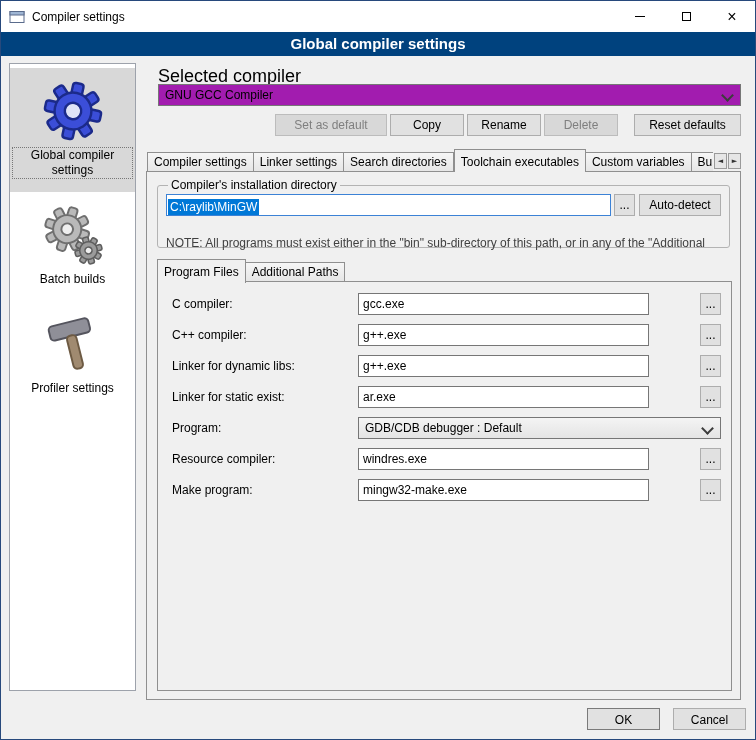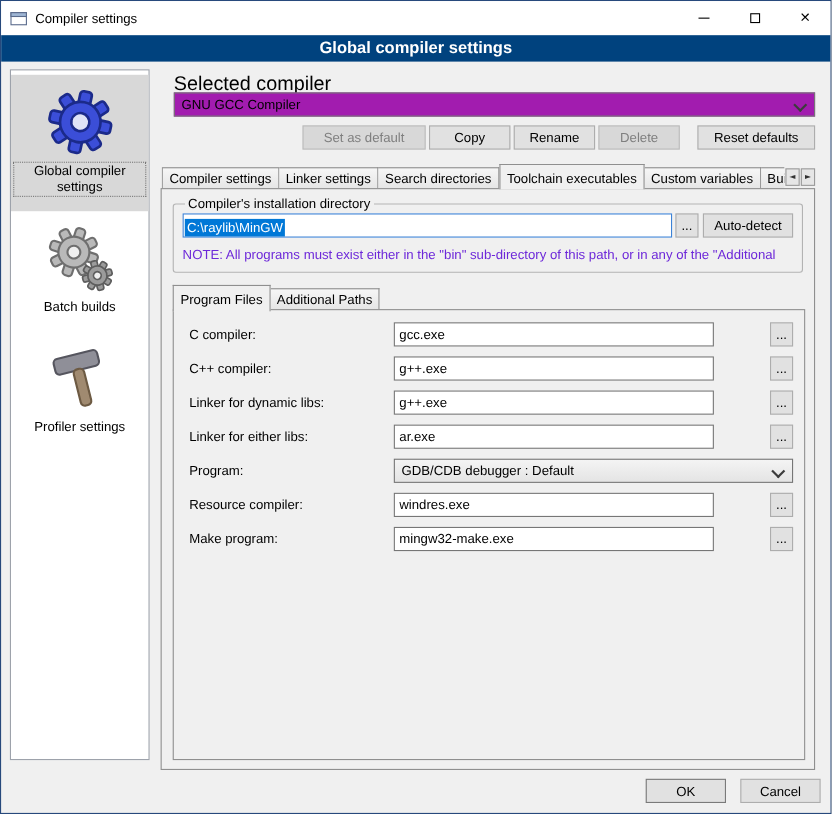--- a/index.html
+++ b/index.html
@@ -54,21 +54,21 @@
   .tab-panel{position:absolute;left:0;right:8px;top:108px;bottom:1px;border:1px solid #8f8f8f;background:#f0f0f0;box-sizing:border-box;z-index:1;}
 
   
   .group{position:absolute;left:10px;right:10px;top:6px;height:70px;border:1px solid #b3b3b3;border-radius:3px;margin:0;padding:0 8px;min-width:0;box-sizing:border-box;background:#f0f0f0;}
   .group legend{font-size:12px;padding:0 3px;margin-left:2px;}
   .path-row{display:flex;margin-top:2px;}
   .path-input{flex:1;height:22px;border:1px solid #3c82d6;background:#fff;display:flex;align-items:flex-end;padding:0 1px;box-sizing:border-box;cursor:text;}
   .sel-text{font-size:12px;background:#0078d7;color:#fff;padding:1px 2px;}
   .btn.small{width:21px;margin-left:3px;padding:0;flex:0 0 21px;}
   .btn.auto{width:82px;margin-left:4px;padding:0;flex:0 0 82px;}
-  .note{font-size:12px;color:#6d28d9;margin-top:8px;white-space:nowrap;overflow:hidden;}
+  .note{font-size:12px;color:#404040;margin-top:20px;white-space:nowrap;overflow:hidden;}
 
   
   .subtabs{position:absolute;left:10px;top:88px;display:flex;align-items:flex-end;height:22px;}
   .inner-panel{position:absolute;left:10px;right:8px;top:109px;bottom:8px;border:1px solid #8f8f8f;background:#f0f0f0;padding:11px 10px 0 14px;box-sizing:border-box;}
   .frow{display:flex;align-items:center;height:22px;margin-bottom:9px;gap:48px;}
   .flabel{flex:0 0 138px;font-size:12px;white-space:nowrap;}
   .ftext{flex:1;height:22px;border:1px solid #767676;font-family:inherit;font-size:12px;padding:0 4px;box-sizing:border-box;background:#fff;min-width:0;}
   .combo.choice{flex:1;background:linear-gradient(#f4f4f4,#e4e4e4);}
 
   
@@ -218,21 +218,21 @@
           <button class="btn small">...</button>
         </div>
 
         <div class="frow">
           <div class="flabel">Linker for dynamic libs:</div>
           <input class="ftext" type="text" value="g++.exe" style="">
           <button class="btn small">...</button>
         </div>
 
         <div class="frow">
-          <div class="flabel">Linker for either libs:</div>
+          <div class="flabel">Linker for static exist:</div>
           <input class="ftext" type="text" value="ar.exe" style="">
           <button class="btn small">...</button>
         </div>
 
         <div class="frow">
           <div class="flabel">Program:</div>
           <div class="combo choice">
             <span>GDB/CDB debugger : Default</span>
             <span class="chevron"></span>
           </div>

